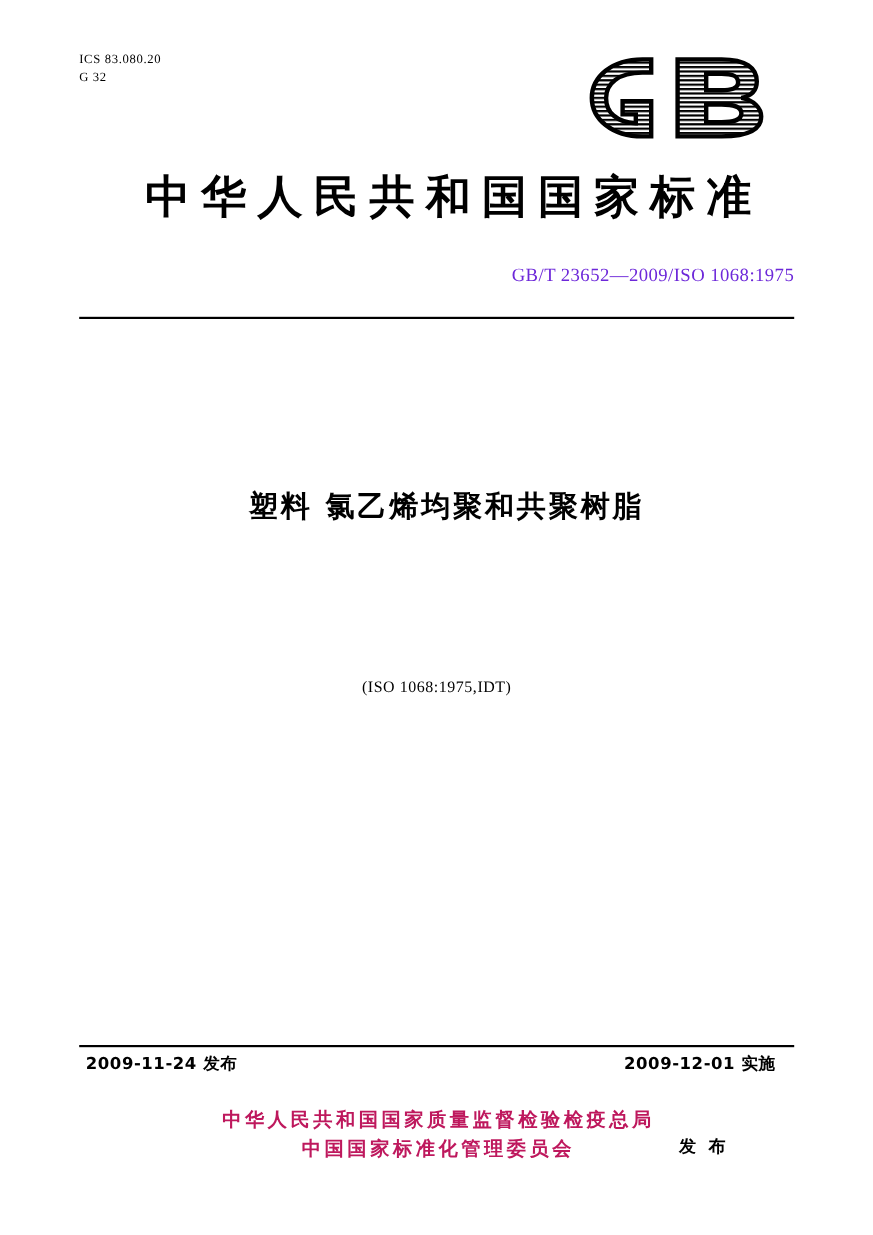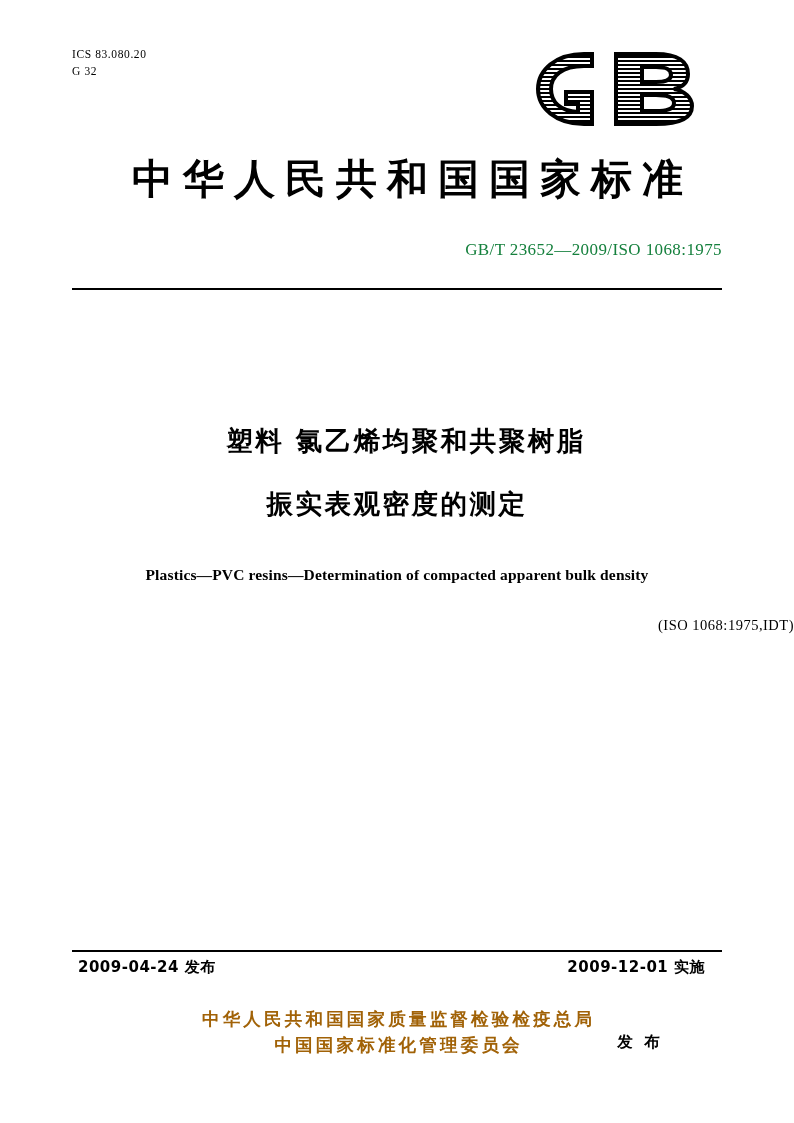--- a/index.html
+++ b/index.html
@@ -67,21 +67,21 @@
   }
 
   
   .std-number {
     position: absolute;
     right: 72px;
     top: 240px;
     font-family: "Liberation Serif", serif;
     font-size: 17px;
     letter-spacing: 0.4px;
-    color: #15803d;
+    color: #6d28d9;
     white-space: nowrap;
   }
 
   
   .rule {
     position: absolute;
     left: 72px;
     right: 72px;
     background: #000;
   }
@@ -92,42 +92,42 @@
   .title-cn {
     position: absolute;
     left: 0; right: 0;
     text-align: center;
     font-family: "DejaVu Sans", sans-serif;
     font-weight: bold;
     font-size: 26.5px;
     letter-spacing: 2.5px;
     color: #000;
   }
-  .title-cn-1 { top: 423px; padding-left: 18px; }
+  .title-cn-1 { top: 442px; padding-left: 18px; }
   .title-cn-2 { top: 486px; }
 
   
   .title-en {
     position: absolute;
     left: 0; right: 0;
     top: 566px;
     text-align: center;
     font-family: "Liberation Serif", serif;
     font-weight: bold;
     font-size: 15.5px;
     letter-spacing: 0.15px;
     color: #000;
   }
 
   
   .iso-ident {
     position: absolute;
     left: 0; right: 0;
     top: 617px;
-    text-align: right;
+    text-align: center;
     font-family: "Liberation Serif", serif;
     font-size: 14.5px;
     letter-spacing: 0.5px;
     color: #000;
   }
 
   
   .date-issue {
     position: absolute;
     left: 78px;
@@ -154,21 +154,21 @@
     top: 1006px;
     text-align: center;
   }
   .pub-line {
     font-family: "DejaVu Sans", sans-serif;
     font-weight: bold;
     font-size: 17.5px;
     letter-spacing: 3.2px;
     text-indent: 3.2px;
     line-height: 1.5;
-    color: #a16207;
+    color: #be185d;
   }
   .pub-inner {
     display: inline-block;
     position: relative;
   }
   .pub-release {
     position: absolute;
     left: 100%;
     bottom: 6px;
     margin-left: 22px;
@@ -228,25 +228,23 @@
   </div>
 
   <div class="national-title">中华人民共和国国家标准</div>
 
   <div class="std-number">GB/T 23652—2009/ISO 1068:1975</div>
 
   <div class="rule rule-top"></div>
   <div class="rule rule-bottom"></div>
 
   <div class="title-cn title-cn-1">塑料  氯乙烯均聚和共聚树脂</div>
-  <div class="title-cn title-cn-2">振实表观密度的测定</div>
-  <div class="title-en">Plastics—PVC resins—Determination of compacted apparent bulk density</div>
   <div class="iso-ident">(ISO 1068:1975,IDT)</div>
 
-  <div class="date-issue">2009-04-24 发布</div>
+  <div class="date-issue">2009-11-24 发布</div>
   <div class="date-effective">2009-12-01 实施</div>
 
   <div class="publisher">
     <div class="pub-inner">
       <div class="pub-line">中华人民共和国国家质量监督检验检疫总局</div>
       <div class="pub-line">中国国家标准化管理委员会</div>
       <div class="pub-release">发 布</div>
     </div>
   </div>
 

